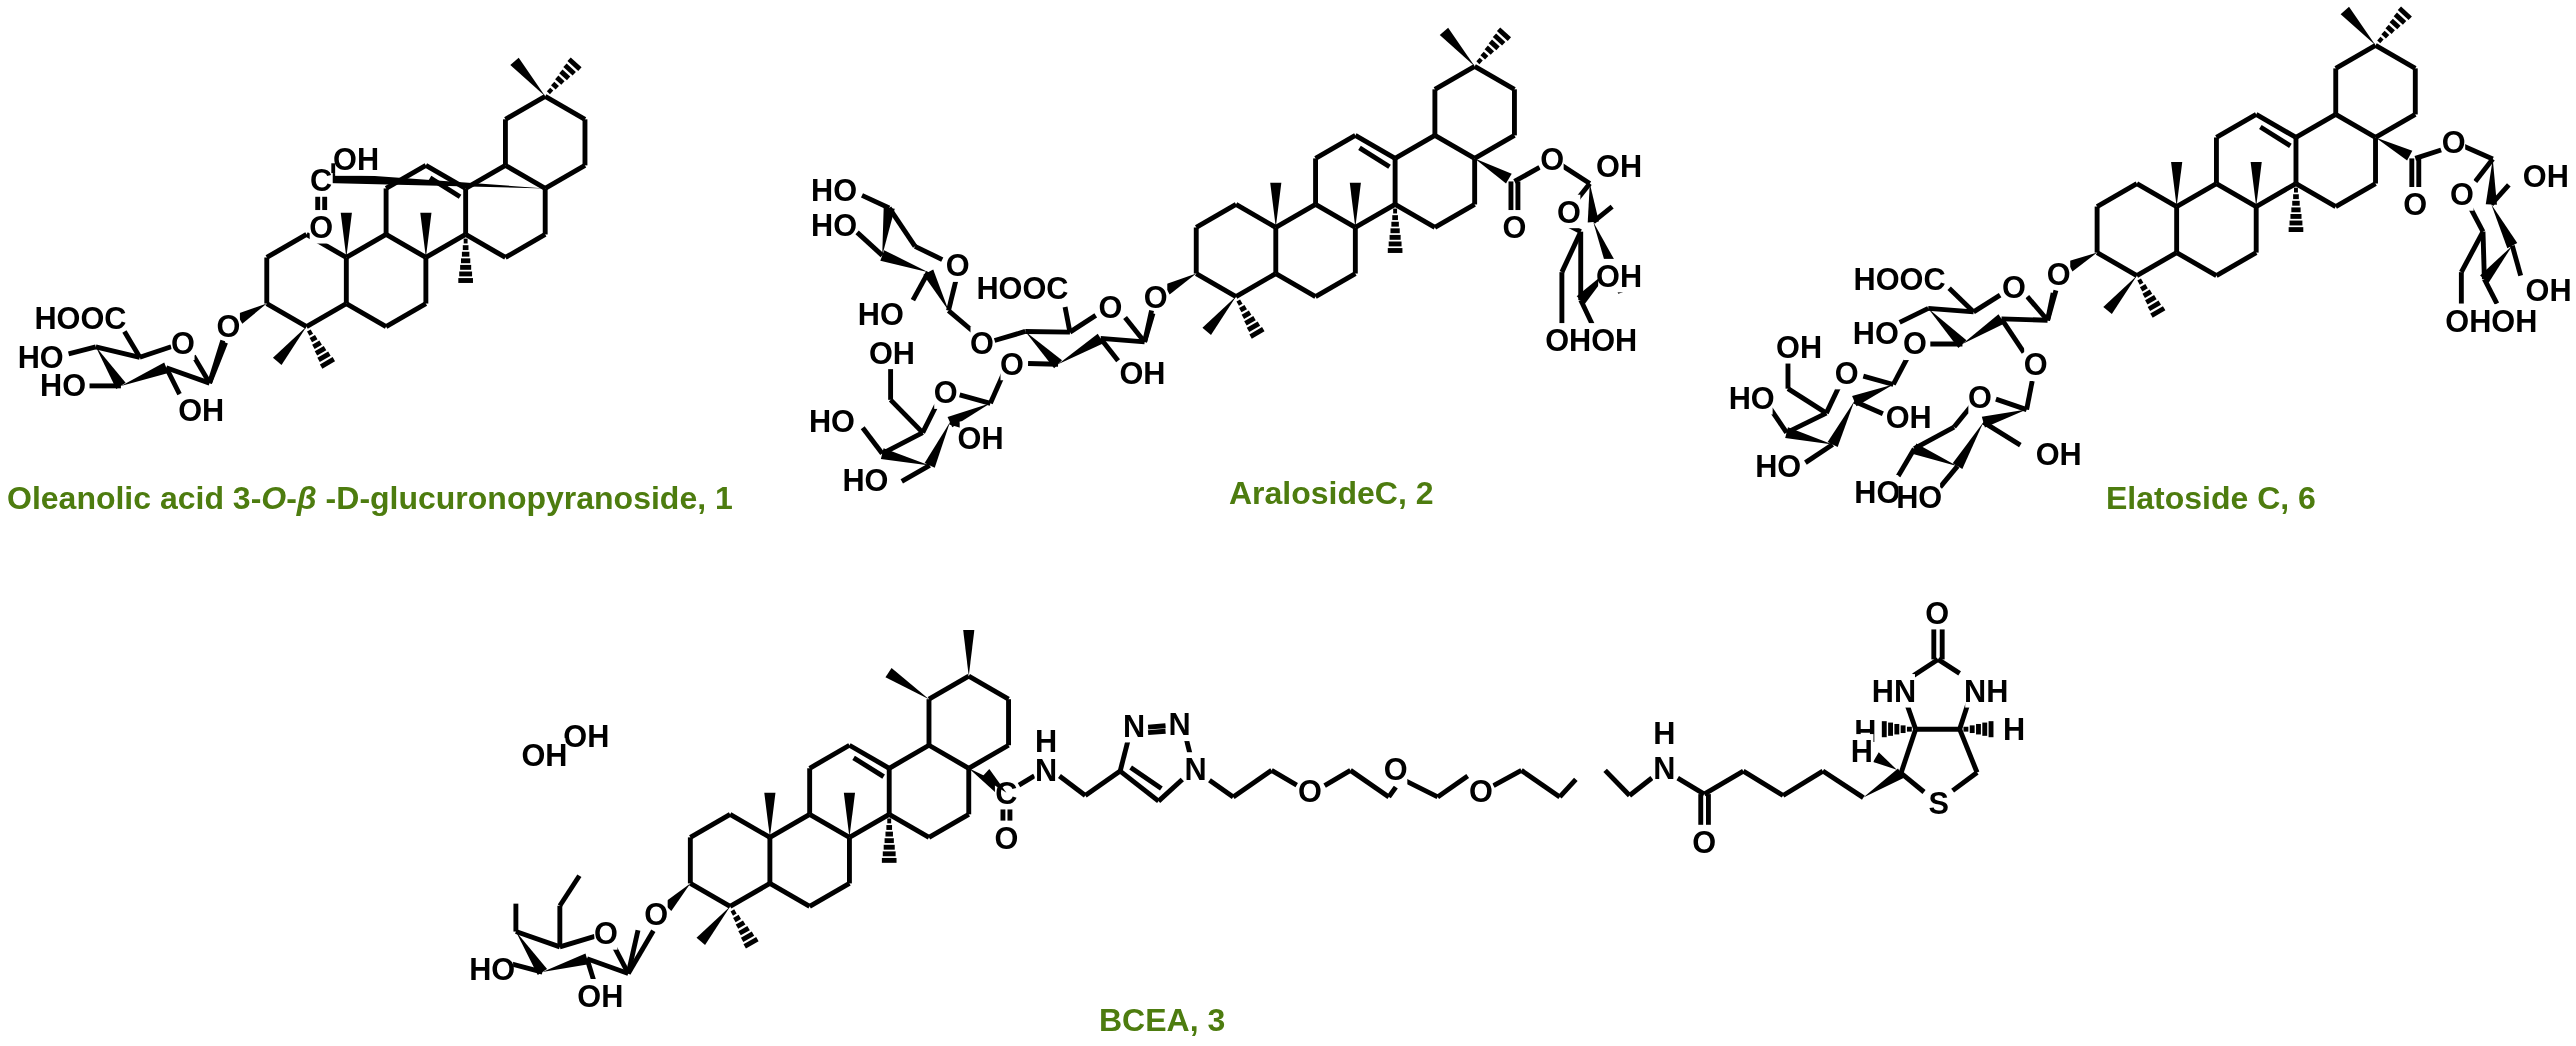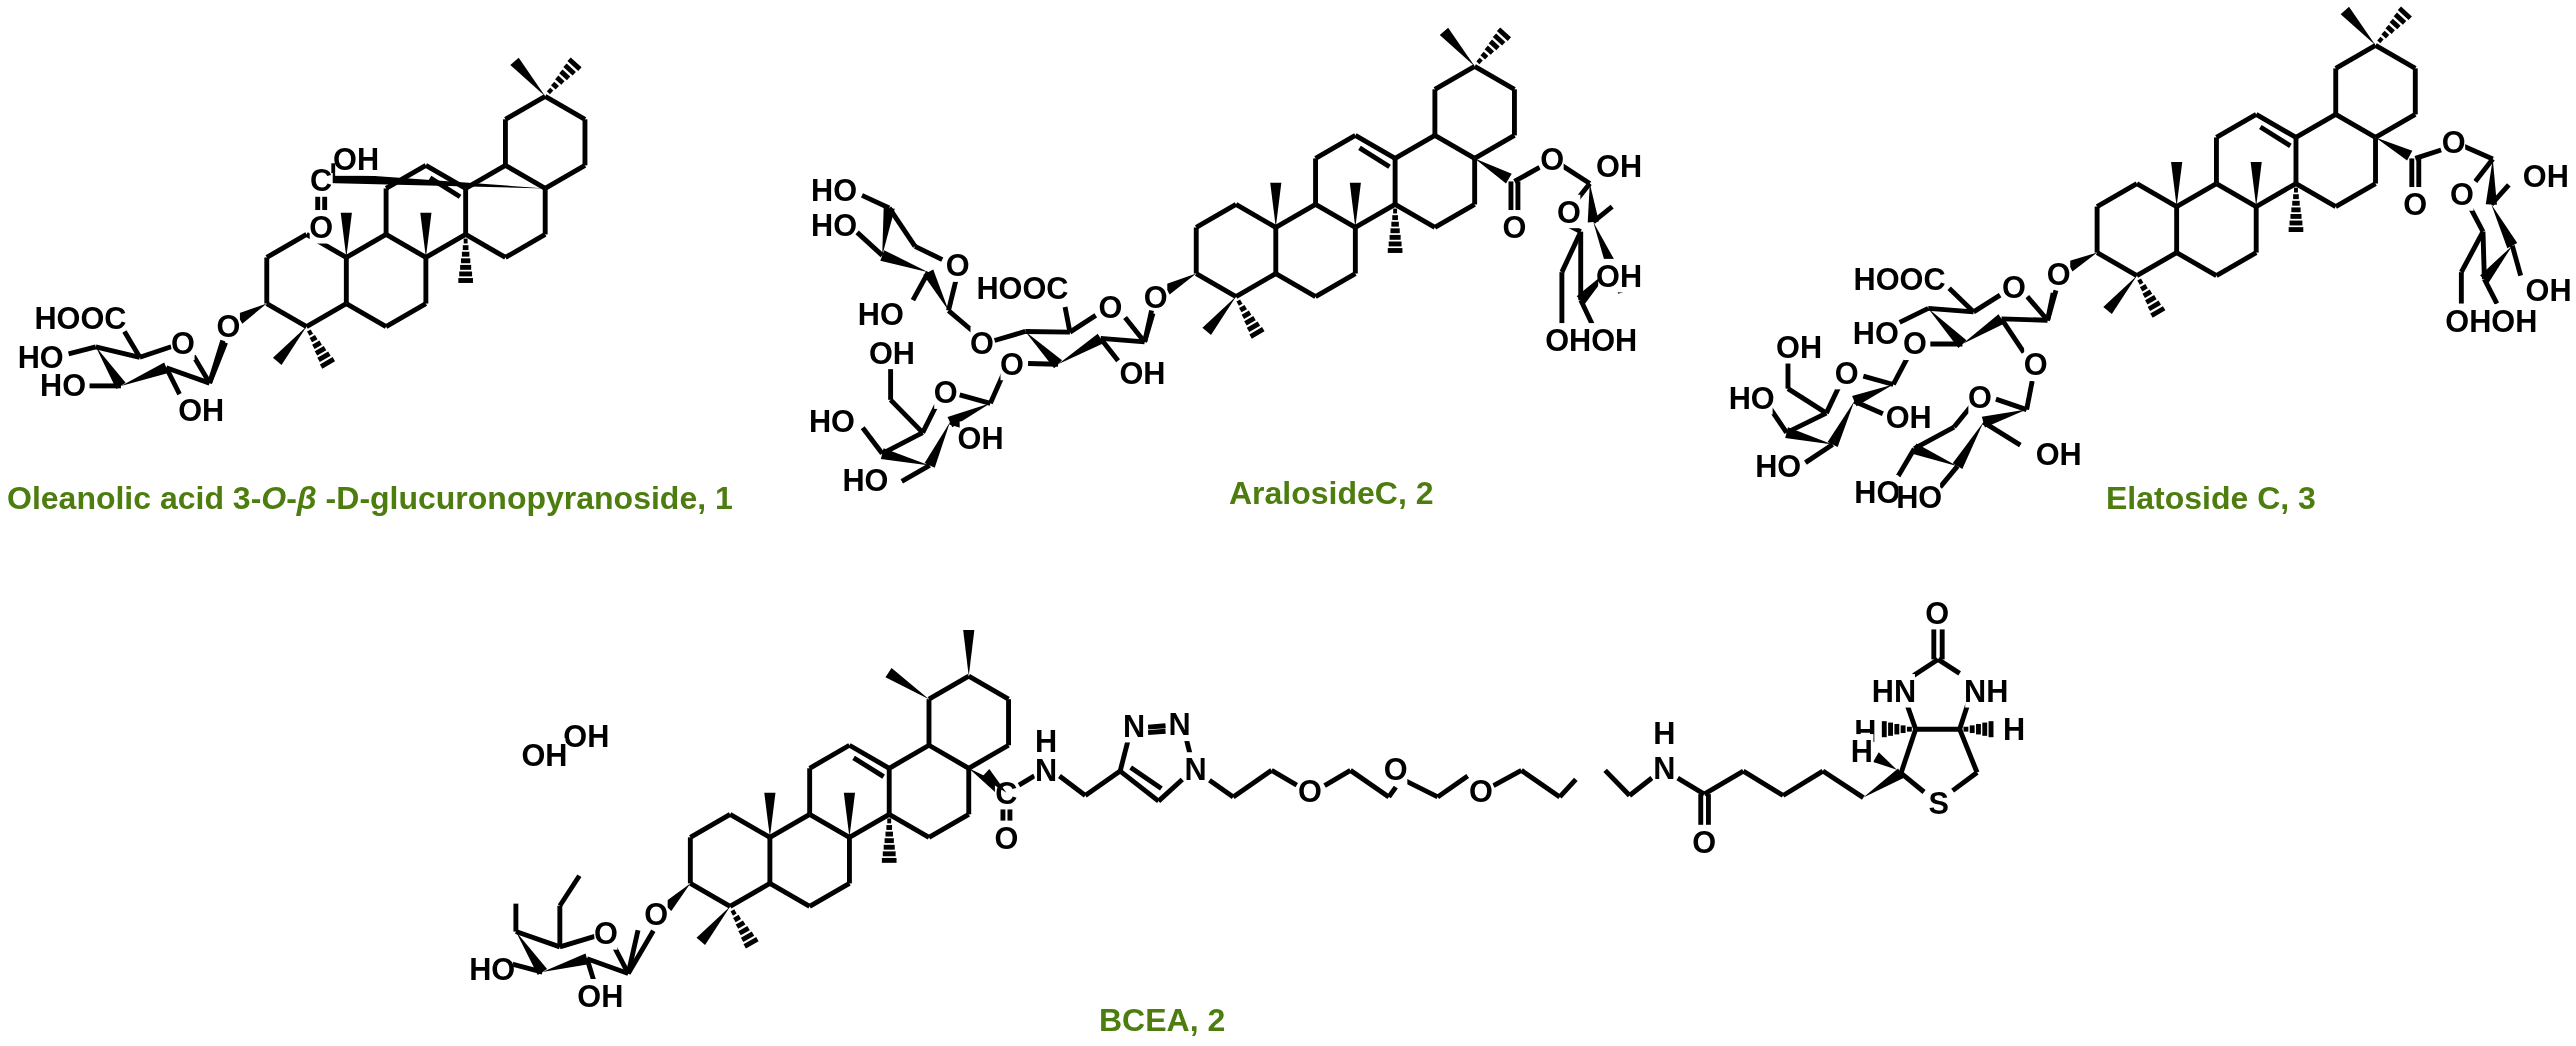--- a/index.html
+++ b/index.html
@@ -603,15 +603,15 @@
       <text x="2673" y="1063" text-anchor="middle" class="atom-label">H</text>
       <rect x="2869.5" y="1021" width="33" height="48" class="atom-bg"></rect>
       <text x="2886" y="1061" text-anchor="middle" class="atom-label">H</text>
       <rect x="2651.5" y="1052" width="33" height="48" class="atom-bg"></rect>
       <text x="2668" y="1092" text-anchor="middle" class="atom-label">H</text>
     </g>
 </svg>
 
 <div class="caption" id="cap-c1" style="left: 7px; top: 482px;"><span>Oleanolic acid 3-</span><i>O</i><span>-</span><i>β</i><span> -D-glucuronopyranoside, 1</span></div>
 <div class="caption" id="cap-c2" style="left: 1229px; top: 477px;"><span>AralosideC, 2</span></div>
-<div class="caption" id="cap-c3" style="left: 2106px; top: 482px;"><span>Elatoside C, 3</span></div>
-<div class="caption" id="cap-c4" style="left: 1099px; top: 1004px;"><span>BCEA, 2</span></div>
+<div class="caption" id="cap-c3" style="left: 2106px; top: 482px;"><span>Elatoside C, 6</span></div>
+<div class="caption" id="cap-c4" style="left: 1099px; top: 1004px;"><span>BCEA, 3</span></div>
 
 
 </body></html>

